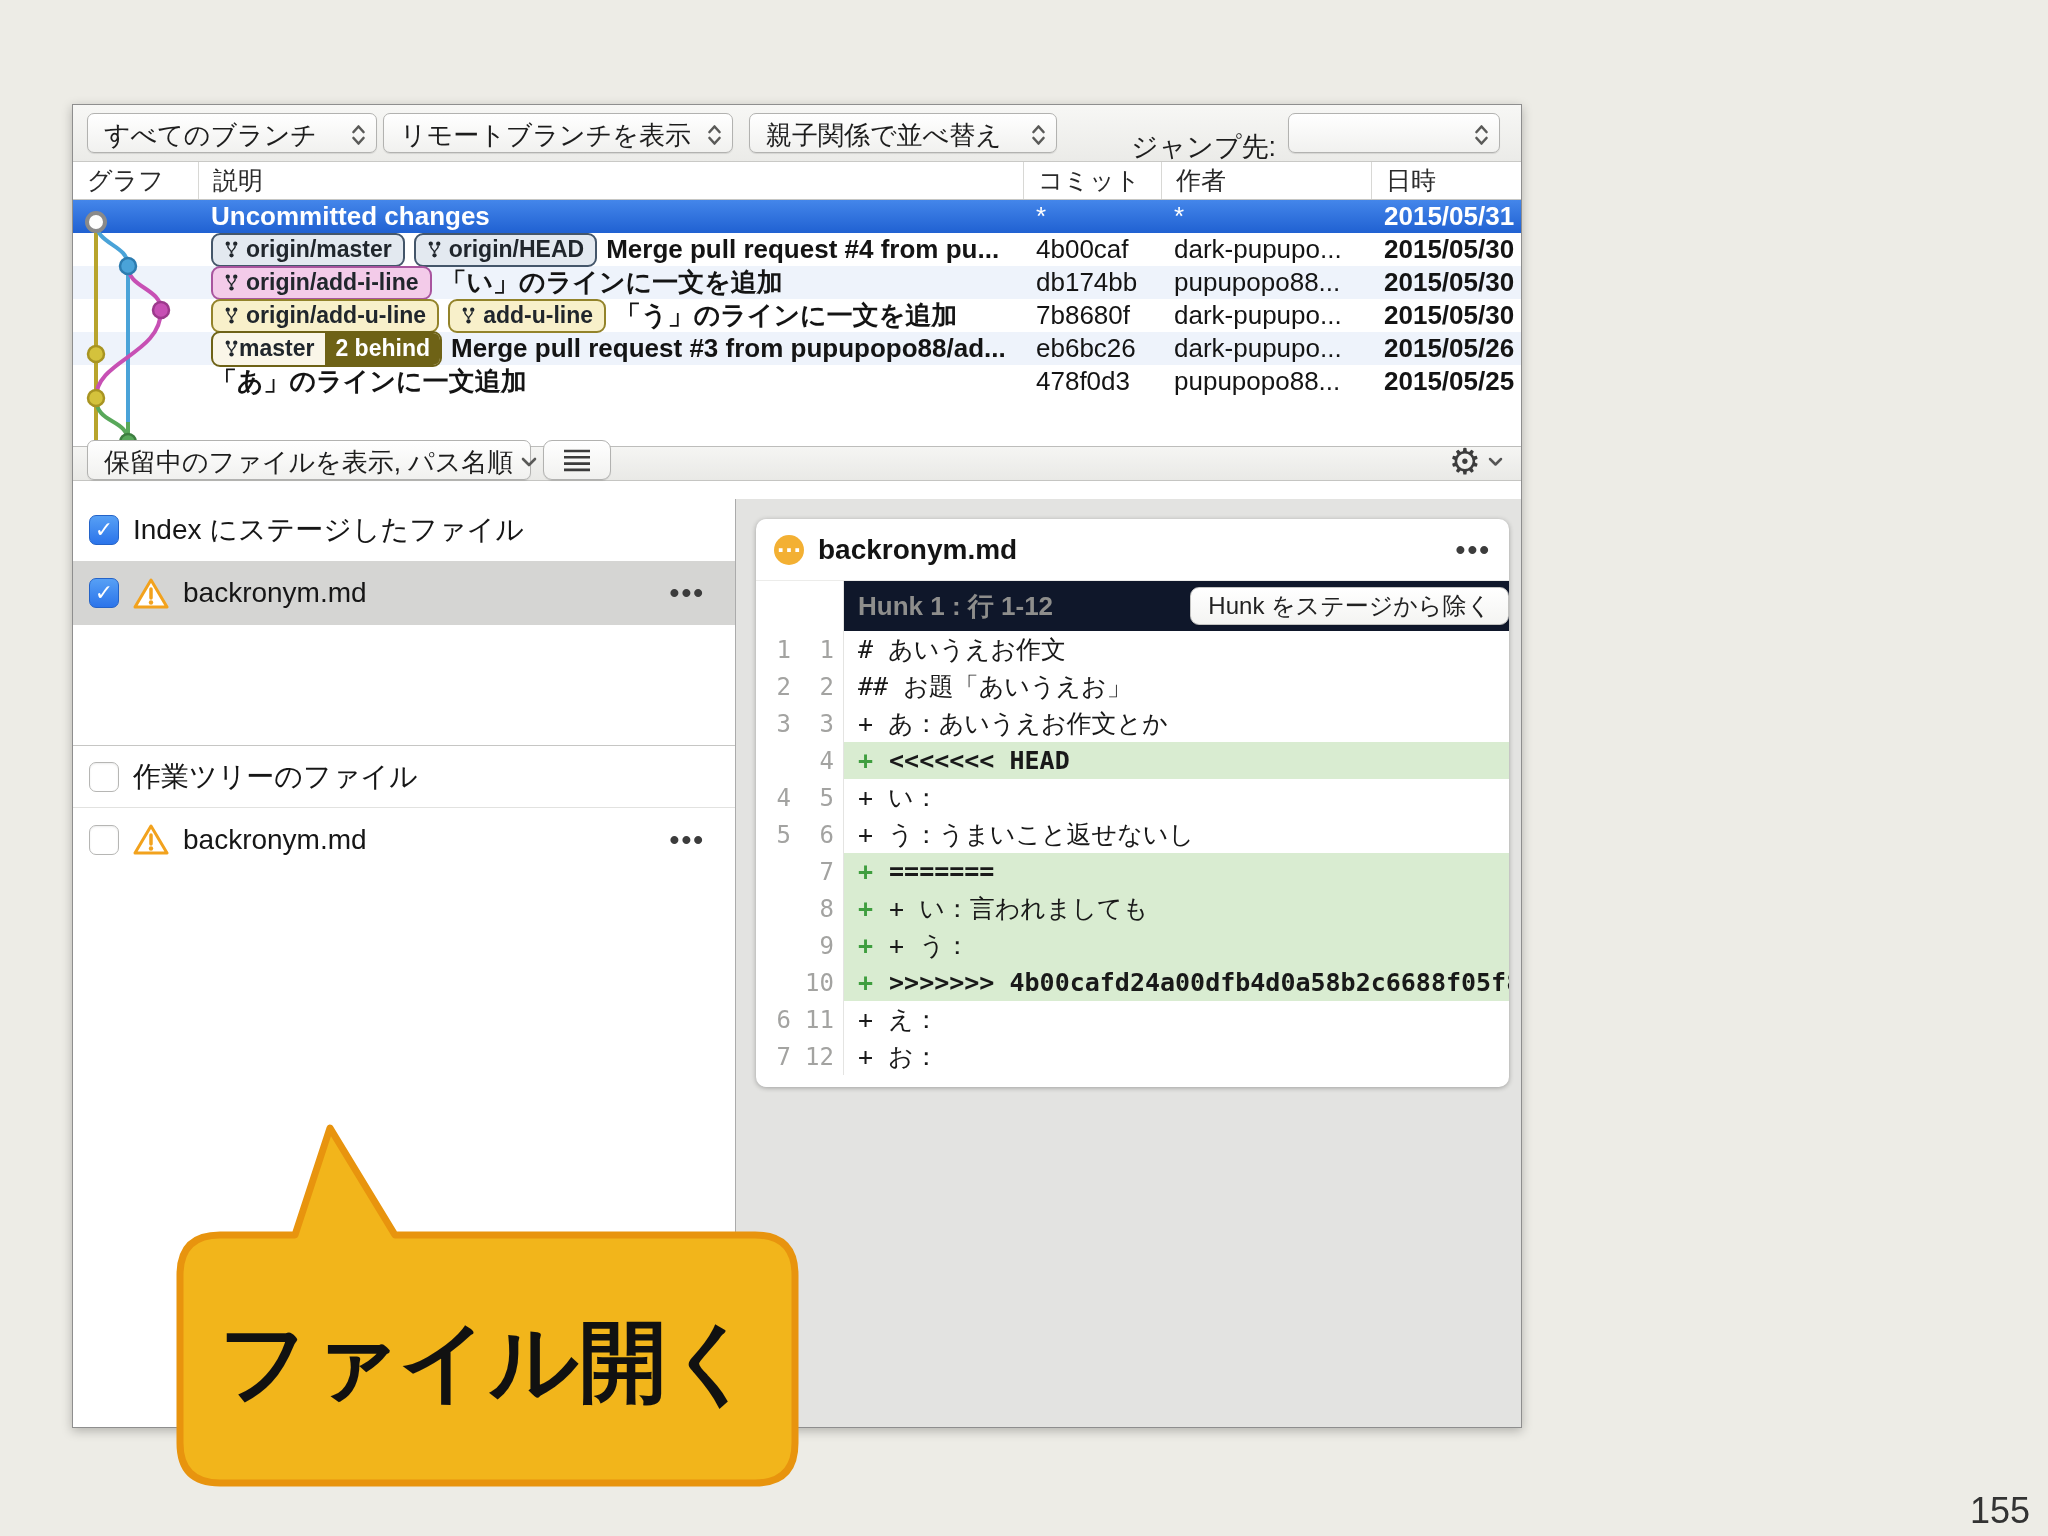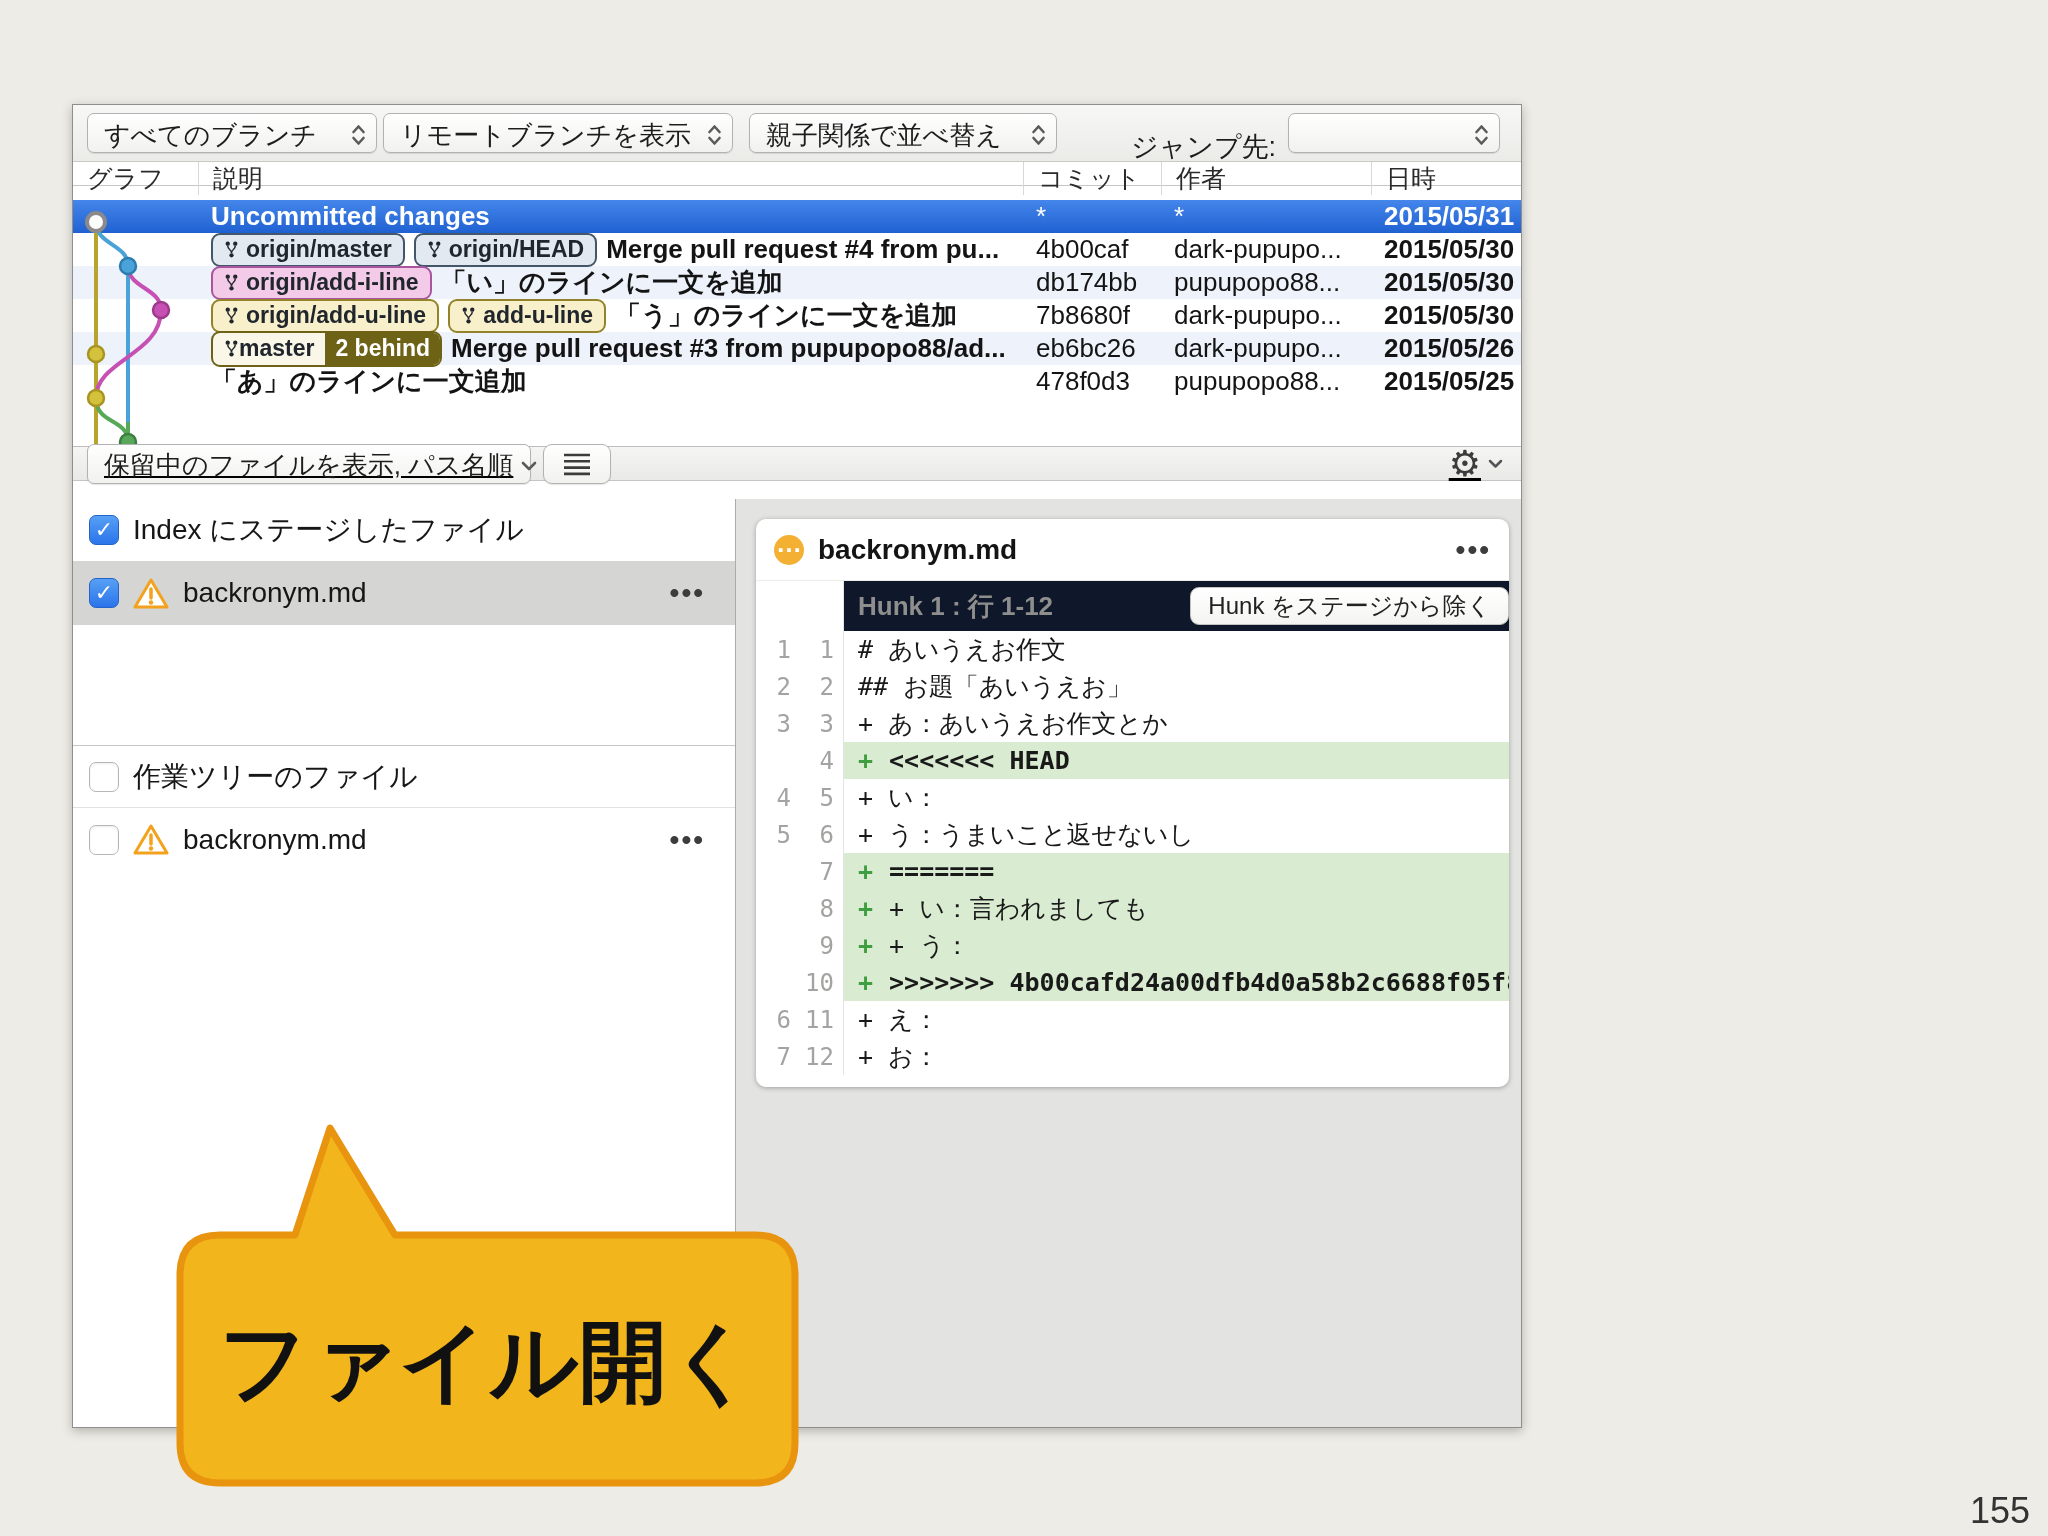--- a/index.html
+++ b/index.html
@@ -18,21 +18,21 @@
   .dd { height:40px; border:1px solid #b2b2b0; border-radius:7px;
         background:linear-gradient(#ffffff,#f1f1ef); box-shadow:0 1px 1px rgba(0,0,0,.10);
         display:flex; align-items:center; justify-content:space-between;
         padding:4px 10px 0 16px; font-size:26px; color:#1d1d1d; white-space:nowrap; }
   .dd1 { width:290px; } .dd2 { width:350px; margin-left:6px; } .dd3 { width:308px; margin-left:16px; }
   .jump-label { margin-left:74px; font-size:27px; color:#1d1d1d; font-weight:500;margin-top:28px; }
   .dd4 { width:212px; margin-left:12px; justify-content:flex-end; }
   .chev { flex:none; margin-left:8px; }
 
   
-  .cols { position:absolute; top:57px; left:0; right:0; height:24px; background:#fff;
+  .cols { position:absolute; top:57px; left:0; right:0; height:38px; background:#fff;
           border-bottom:1px solid #c6c6c3; display:grid;
           grid-template-columns:125px 825px 138px 210px 152px; align-items:center;
           font-size:25px; color:#2a2a2a; }
   .cols > div { padding-left:14px; height:100%; display:flex; align-items:center; }
   .cols > div + div { border-left:1px solid #d8d8d5; }
 
   
   .rows { position:absolute; top:95px; left:0; right:0; height:246px; overflow:hidden; }
   .crow { height:33px; display:grid; grid-template-columns:125px 825px 138px 210px 152px;
           align-items:center; font-size:26px; background:#fff; }
@@ -57,21 +57,21 @@
   .b-group .b-main { display:flex; align-items:center; padding:0 11px;
                      font-size:23px; font-weight:700; color:#20262c; }
   .b-group .b-count { background:#6e6216; color:#fff; display:flex; align-items:center;
                       padding:0 10px; font-size:23px; font-weight:700; }
 
   .graph-svg { position:absolute; left:0; top:0; pointer-events:none; }
 
   
   .ftb { position:absolute; top:341px; left:0; right:0; height:35px;
          background:linear-gradient(#f5f5f3,#e9e9e6); border-top:1px solid #bdbdbb;
-         border-bottom:1px solid #c5c5c2; display:flex; align-items:center; padding:0 14px;text-decoration:underline; }
+         border-bottom:1px solid #c5c5c2; display:flex; align-items:flex-end; padding:0 14px; }
   .filter-dd { width:444px; }
   .list-btn { width:68px; height:40px; margin-left:12px; border:1px solid #b2b2b0; border-radius:9px;
               background:linear-gradient(#ffffff,#f1f1ef); display:flex; align-items:center;
               justify-content:center; box-shadow:0 1px 1px rgba(0,0,0,.10); }
   .ftb-spacer { flex:1; }
   .search { width:460px; height:40px; border:1px solid #bfbfbd; border-radius:11px; background:#fff;
             display:flex; align-items:center; justify-content:center; gap:9px;
             color:#9b9b99; font-size:26px; }
   .gear-btn { display:flex; align-items:center; gap:7px; margin-left:26px; margin-right:4px; color:#3c3c3c; }
   .gear-glyph { font-size:36px; line-height:1; }

